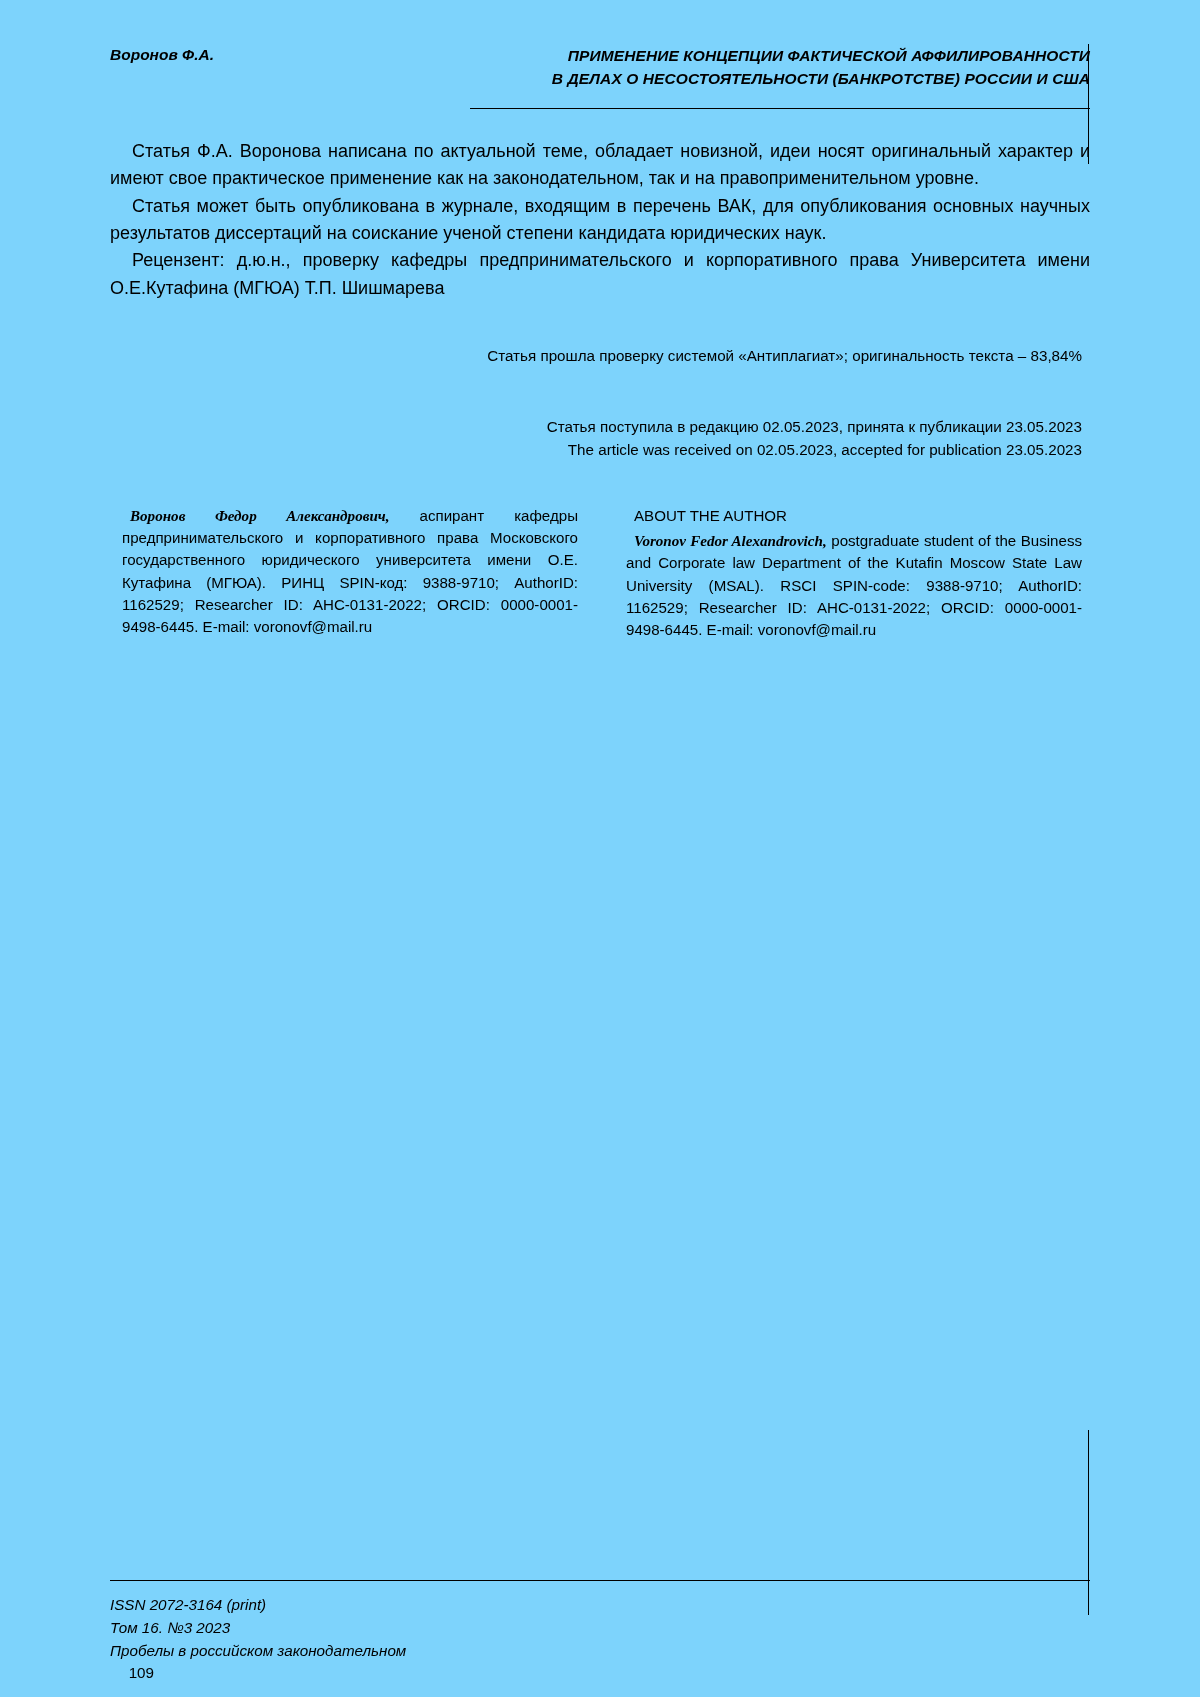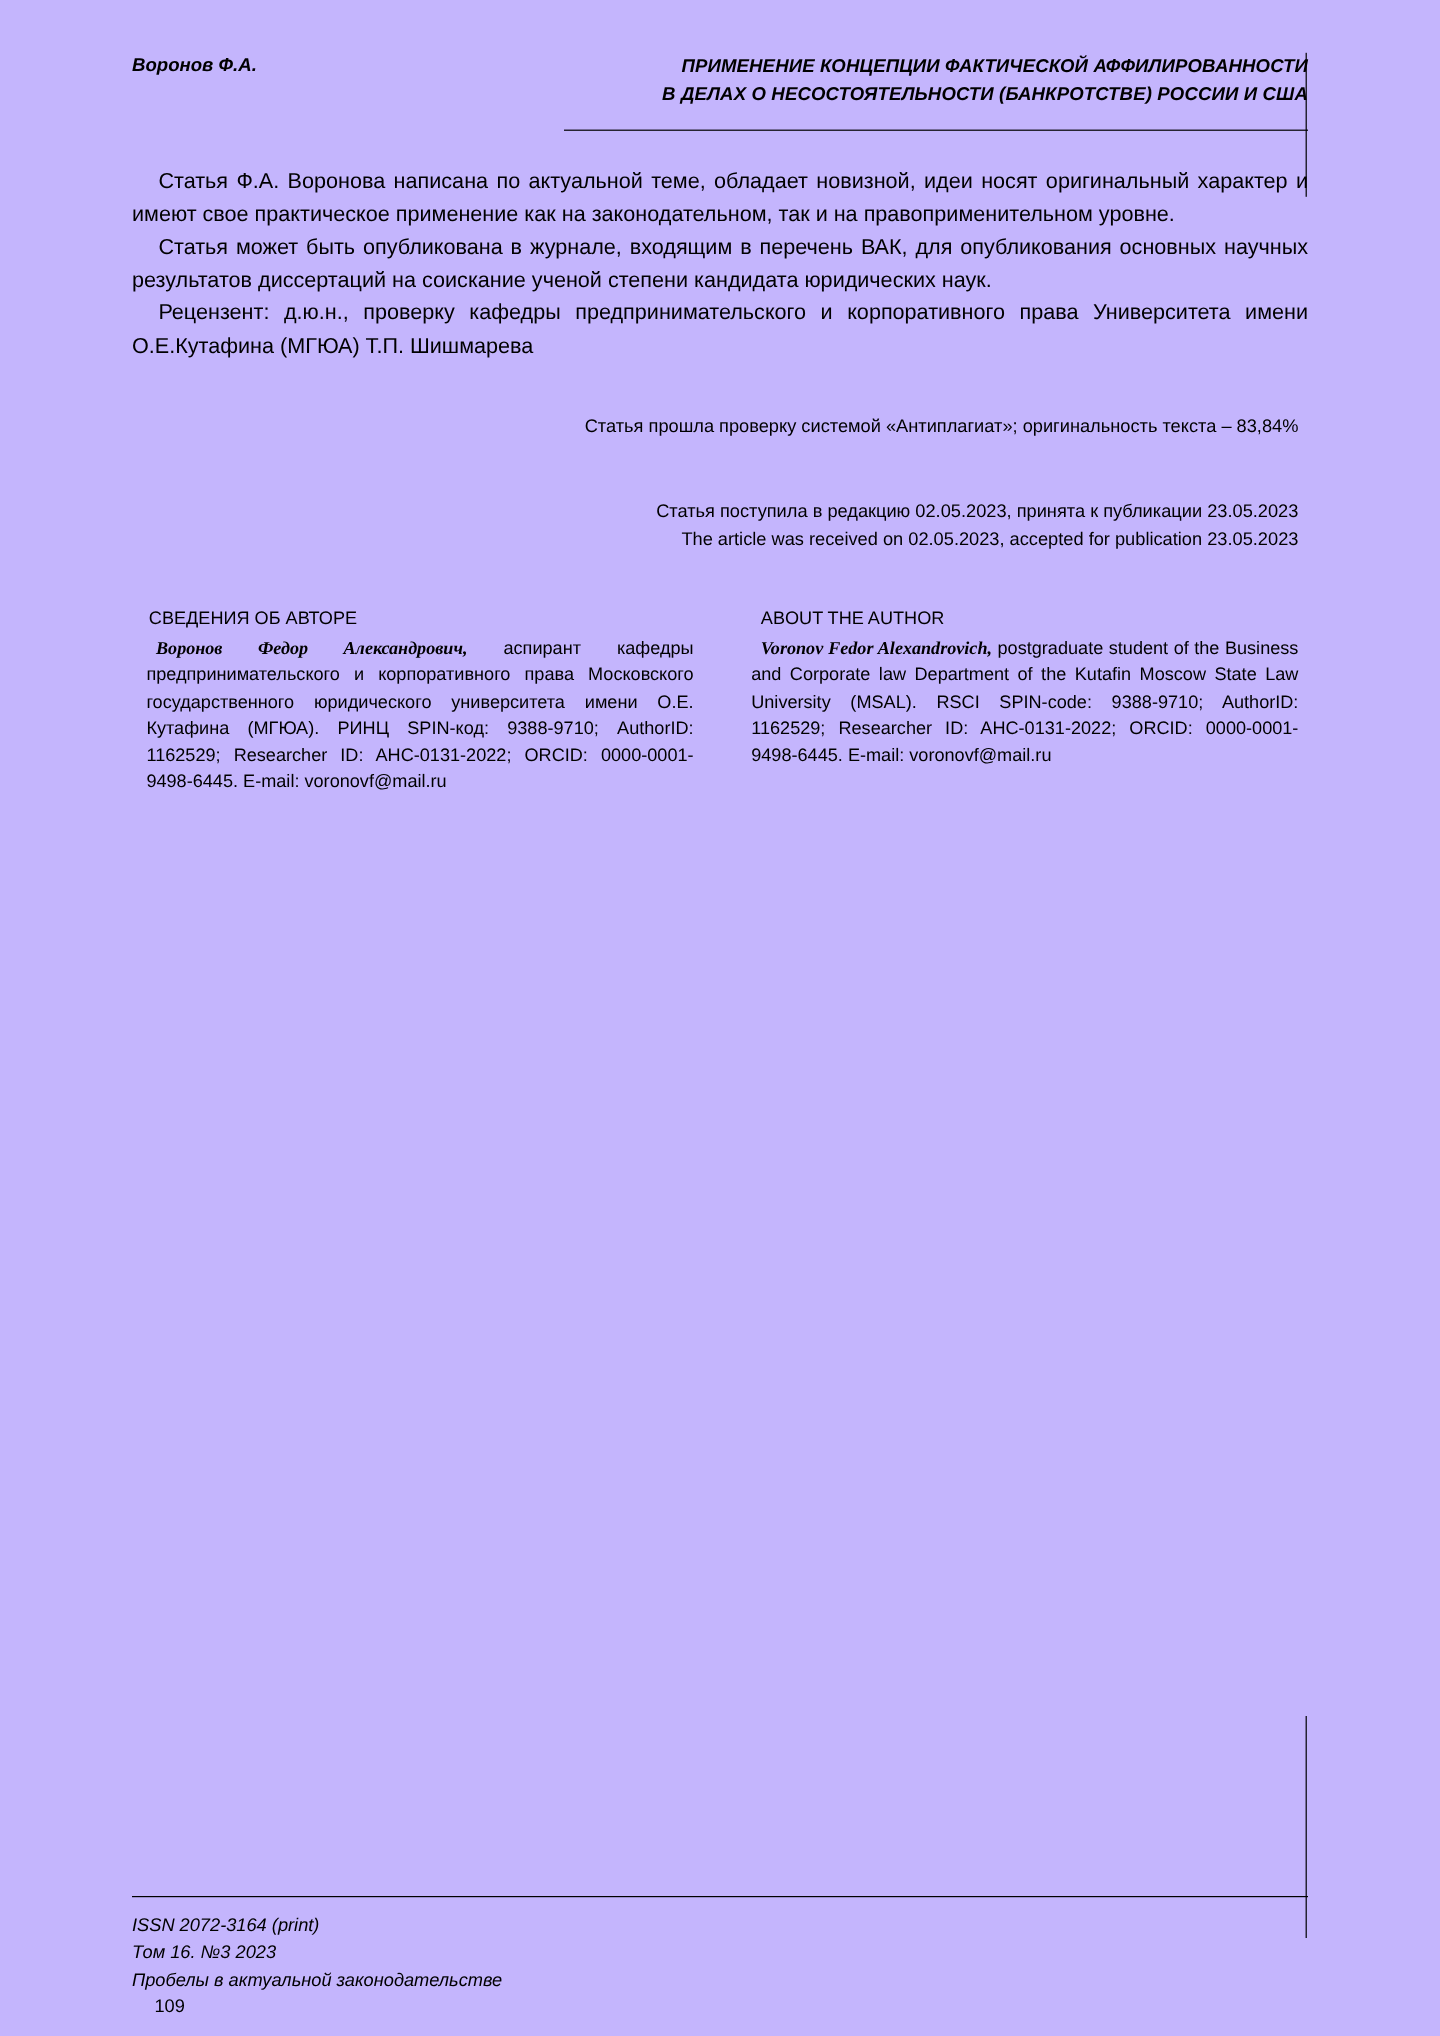--- a/index.html
+++ b/index.html
@@ -9,21 +9,21 @@
   }
   body {
     font-family: "Liberation Sans", sans-serif;
     color: #000000;
   }
   .page {
     position: relative;
     width: 1200px;
     height: 1697px;
     margin: 0 auto;
-    background: #c4b5fd;
+    background: #7dd3fc;
     overflow: hidden;
   }
 
   
   .header {
     position: absolute;
     left: 110px;
     top: 44px;
     width: 980px;
     display: flex;
@@ -188,32 +188,31 @@
   </div>
 
   <div class="notes">
     <p class="antiplag">Статья прошла проверку системой «Антиплагиат»; оригинальность текста – 83,84%</p>
     <p class="received">Статья поступила в редакцию 02.05.2023, принята к публикации 23.05.2023</p>
     <p class="received-en">The article was received on 02.05.2023, accepted for publication 23.05.2023</p>
   </div>
 
   <div class="authors">
     <div class="col col-ru">
-      <p class="col-heading">СВЕДЕНИЯ ОБ АВТОРЕ</p>
       <p class="col-body"><span class="name-ru">Воронов Федор Александрович,</span><span> аспирант кафедры предпринимательского и корпоративного права Московского государственного юридического университета имени О.Е. Кутафина (МГЮА). РИНЦ SPIN-код: 9388-9710; AuthorID: 1162529; Researcher ID: AHC-0131-2022; ORCID: 0000-0001-9498-6445. E-mail: voronovf@mail.ru</span></p>
     </div>
     <div class="col col-en">
       <p class="col-heading">ABOUT THE AUTHOR</p>
       <p class="col-body"><span class="name-en">Voronov Fedor Alexandrovich,</span><span> postgraduate student of the Business and Corporate law Department of the Kutafin Moscow State Law University (MSAL). RSCI SPIN-code: 9388-9710; AuthorID: 1162529; Researcher ID: AHC-0131-2022; ORCID: 0000-0001-9498-6445. E-mail: voronovf@mail.ru</span></p>
     </div>
   </div>
 
   <div class="footer-rule"></div>
   <div class="footer">
     <div class="footer-row">
       <div class="footer-issn">ISSN 2072-3164 (print)</div>
       <div class="footer-vol">Том 16. №3  2023</div>
-      <div class="footer-journal">Пробелы в актуальной законодательстве</div>
+      <div class="footer-journal">Пробелы в российском законодательном</div>
       <div class="footer-page">109</div>
     </div>
   </div>
 
 </div>
 
 </body></html>

